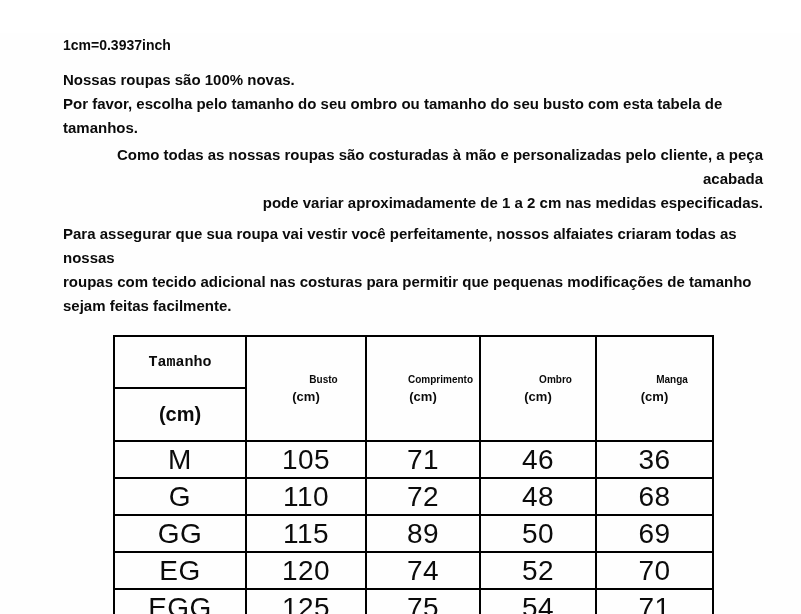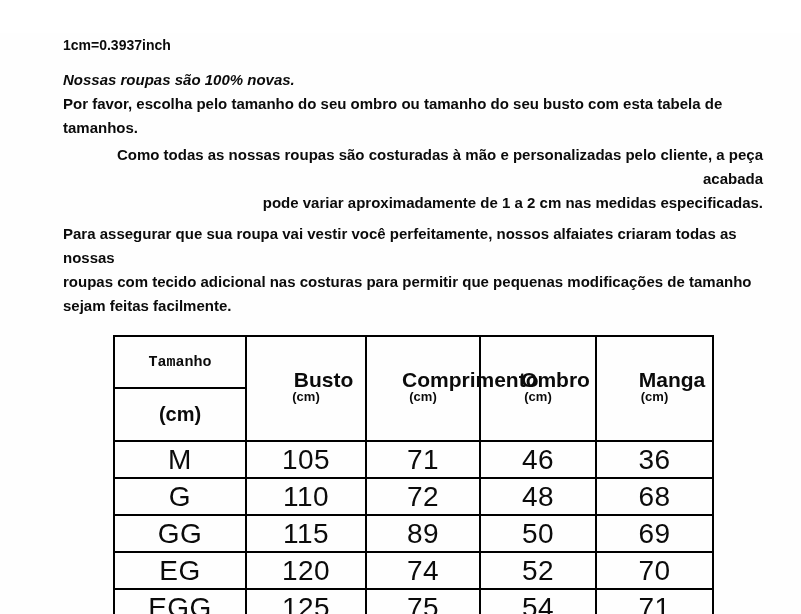--- a/index.html
+++ b/index.html
@@ -25,21 +25,21 @@
     line-height: 24px;
   }
   .para {
     margin-left: 63px;
     margin-right: 38px;
     font-size: 15px;
     font-weight: bold;
     line-height: 24px;
     white-space: pre-line;
   }
-  .para.p1 { margin-top: 11px; font-style: italic; }
+  .para.p1 { margin-top: 11px; }
   .para.p2 { }
   .para.p3 { margin-top: 3px; text-align: right; }
   .para.p4 { margin-top: 7px; }
 
   table.size-table {
     border-collapse: collapse;
     table-layout: fixed;
     width: 599px;
     margin: 17px 0 0 113px;
     background: #fefefe;
@@ -55,21 +55,21 @@
   .hdr-corner-top {
     height: 52px;
     font-size: 15px;
     font-family: Liberation Mono, monospace;
   }
   .hdr-corner-bottom {
     height: 53px;
     font-size: 20px;
   }
   .col-hdr { line-height: 16px; }
-  .col-hdr .lbl { font-size: 21px; padding-left: 35px; }
+  .col-hdr .lbl { font-size: 10px; padding-left: 35px; }
   .col-hdr .unit { font-size: 13px; margin-top: 1px; }
   tr.data-row td {
     height: 37px;
     font-size: 28px;
     font-weight: normal;
     letter-spacing: 0.5px;
   }
 </style>
 </head>
 <body>

